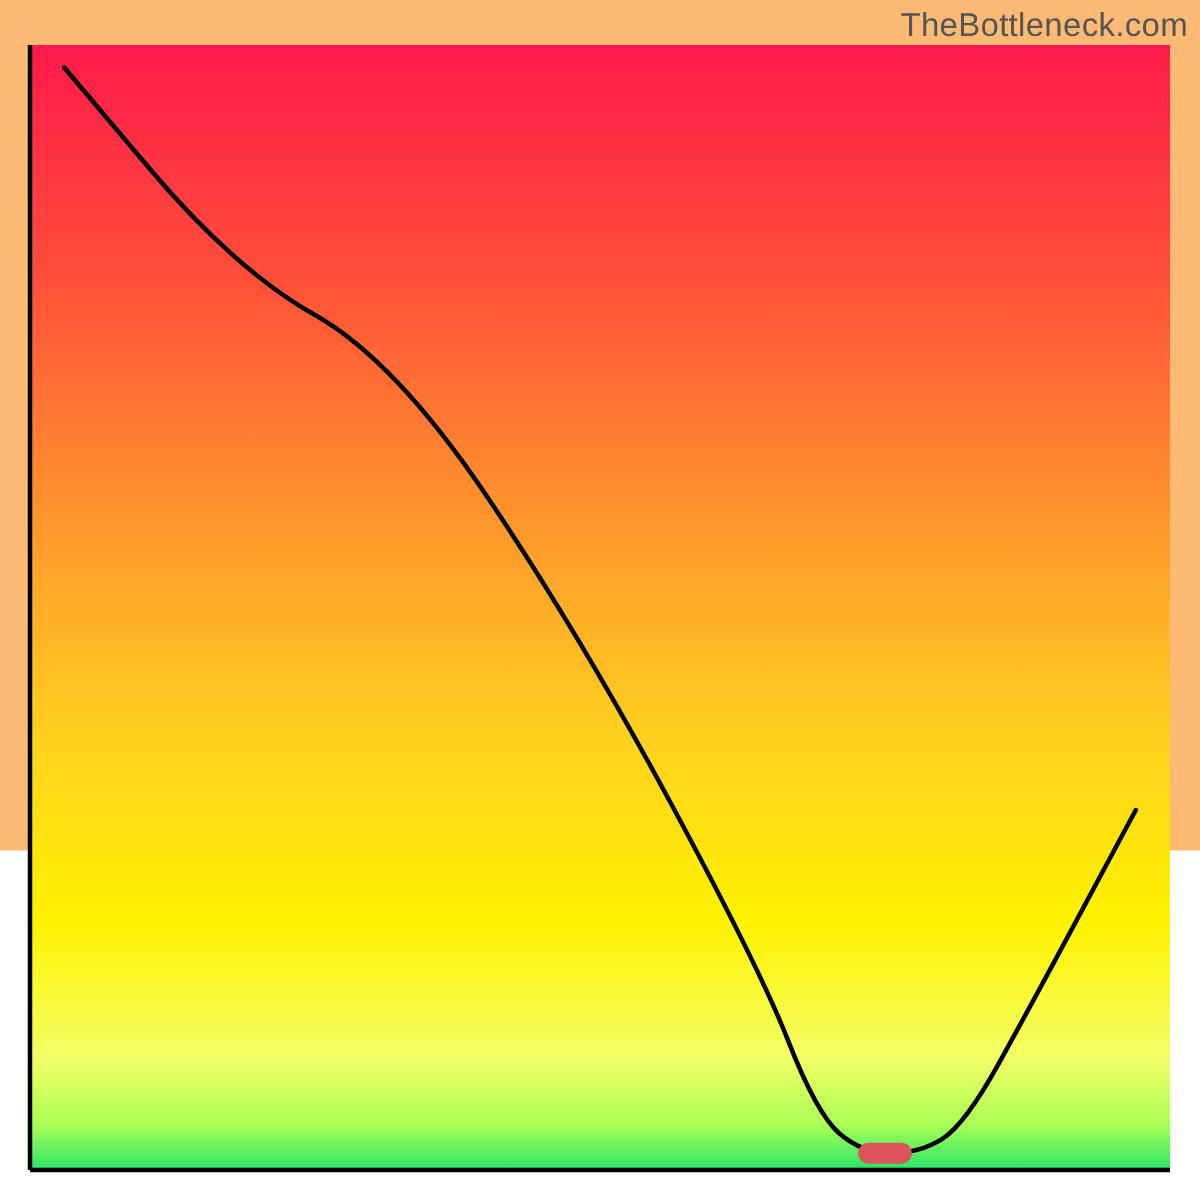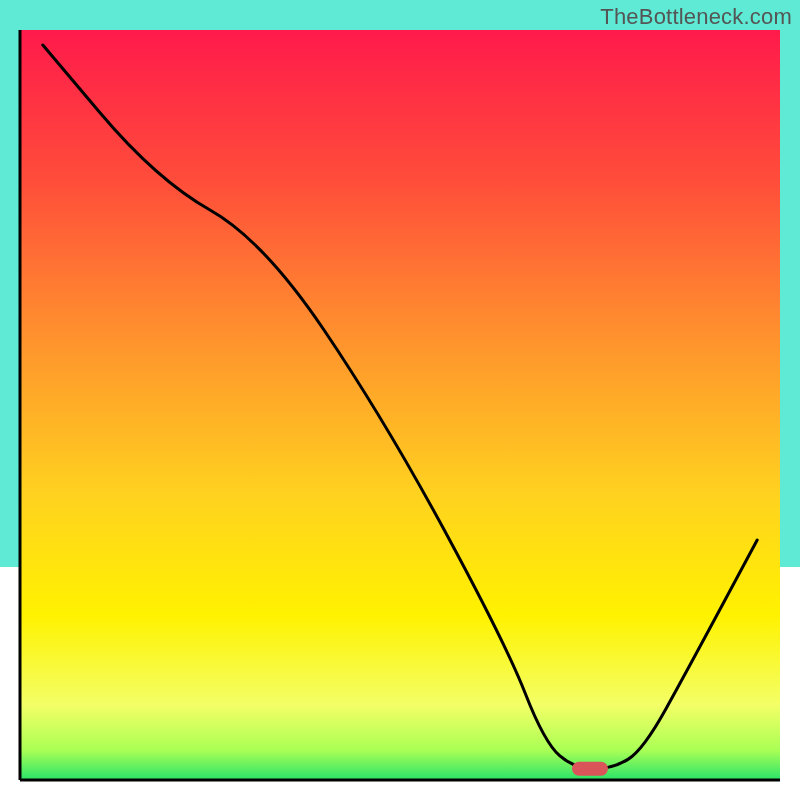--- a/index.html
+++ b/index.html
@@ -7,21 +7,21 @@
     padding: 0;
     width: 800px;
     height: 800px;
     background: #ffffff;
     font-family: Arial, Helvetica, sans-serif;
   }
   .chart-container {
     position: relative;
     width: 800px;
     height: 567px;
-    background: #5eead4;
+    background: #fdba74;
   }
   .watermark {
     position: absolute;
     top: 4px;
     right: 8px;
     color: #555;
     font-size: 22px;
     font-weight: 500;
     letter-spacing: 0.2px;
     z-index: 10;

